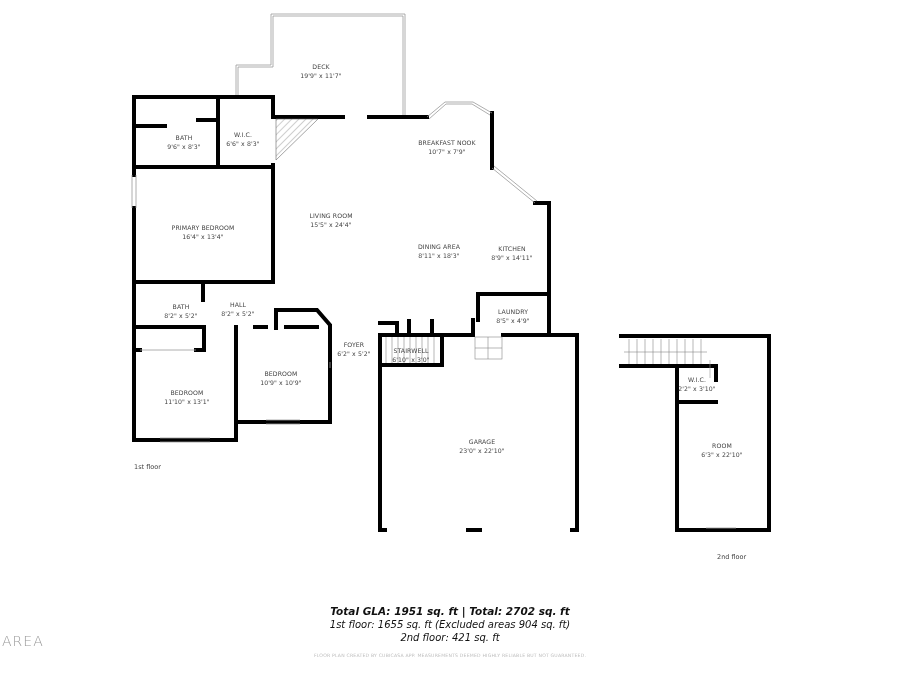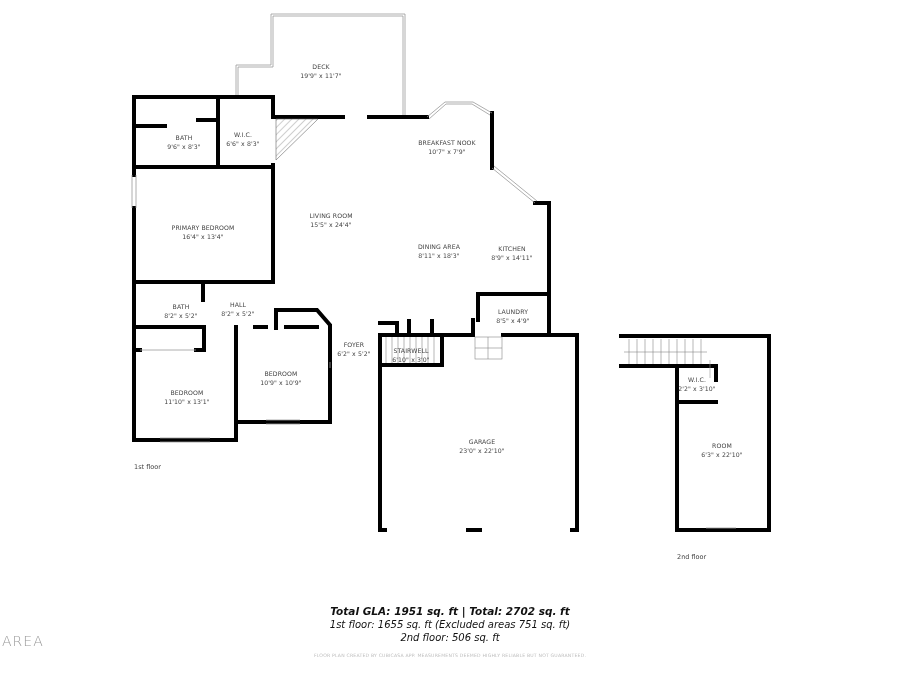--- a/index.html
+++ b/index.html
@@ -204,21 +204,21 @@
 <div class="lbl" style="left:697px;top:375px;">
   <span class="n">W.I.C.</span>
   <span class="d">2'2" x 3'10"</span>
 </div>
 <div class="lbl" style="left:722px;top:441px;">
   <span class="n">ROOM</span>
   <span class="d">6'3" x 22'10"</span>
 </div>
 
 <div class="floor-caption" style="left:134px;top:463px;">1st floor</div>
-<div class="floor-caption" style="left:677px;top:553px;">2nd floor</div>
+<div class="floor-caption" style="left:717px;top:553px;">2nd floor</div>
 
 <div class="summary" style="top:605px;">
   <div class="l1">Total GLA: 1951 sq. ft | Total: 2702 sq. ft</div>
-  <div class="l2">1st floor: 1655 sq. ft (Excluded areas 751 sq. ft)</div>
-  <div class="l3">2nd floor: 506 sq. ft</div>
+  <div class="l2">1st floor: 1655 sq. ft (Excluded areas 904 sq. ft)</div>
+  <div class="l3">2nd floor: 421 sq. ft</div>
 </div>
 <div class="disclaimer">FLOOR PLAN CREATED BY CUBICASA APP. MEASUREMENTS DEEMED HIGHLY RELIABLE BUT NOT GUARANTEED.</div>
 <div class="mls">AREA</div>
 
 </body></html>

